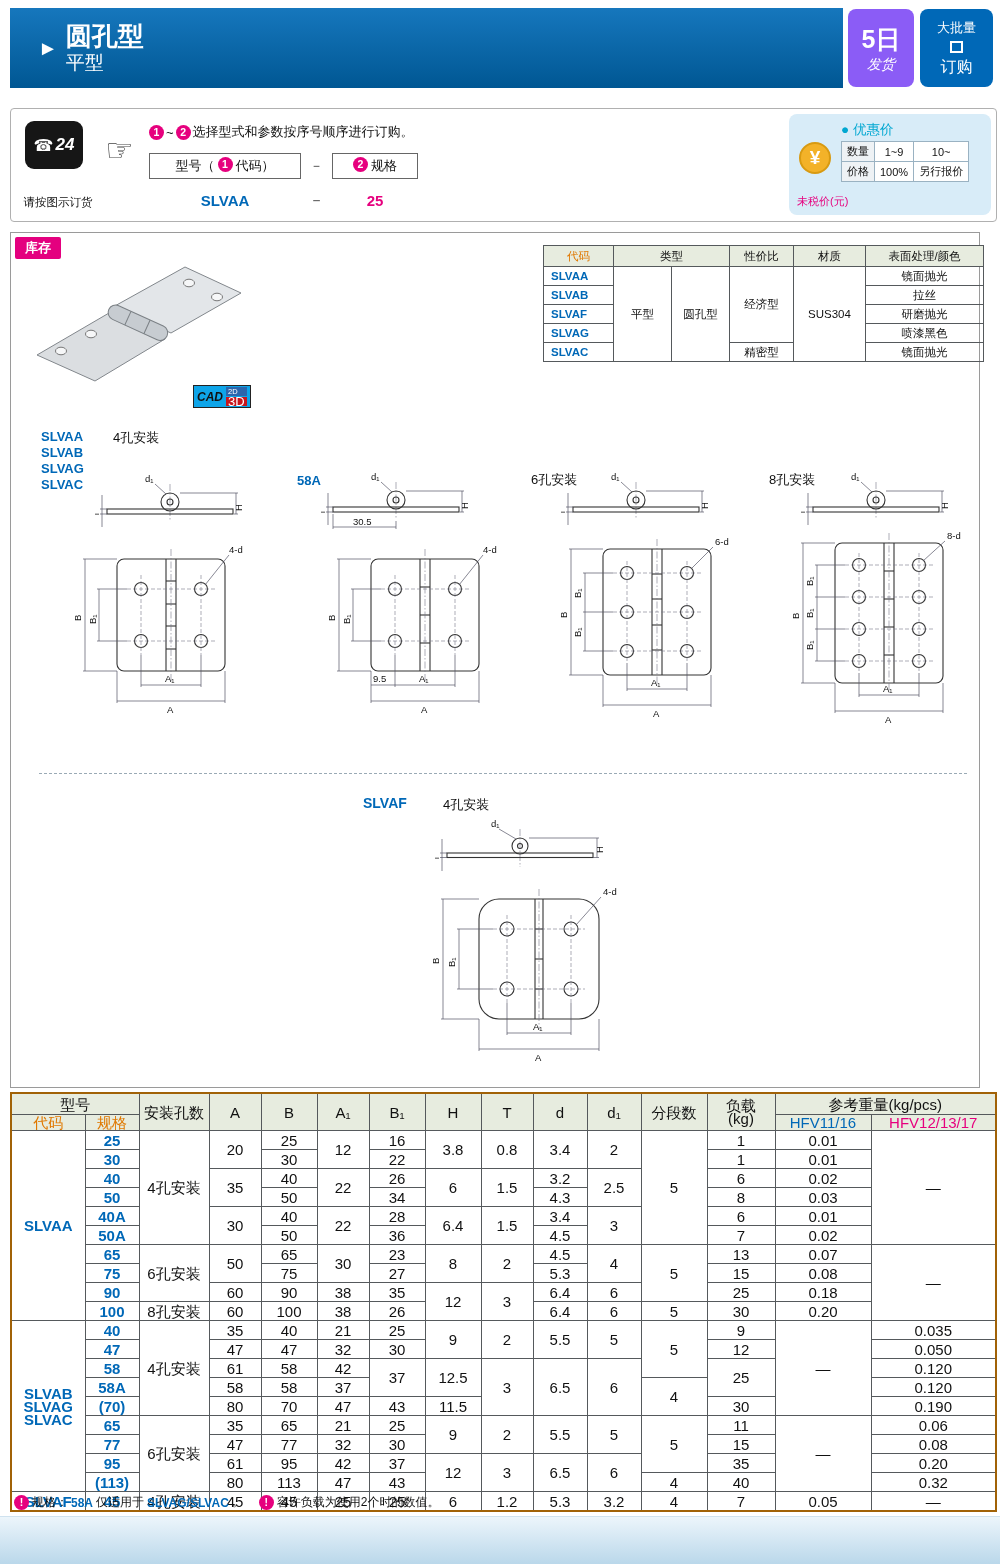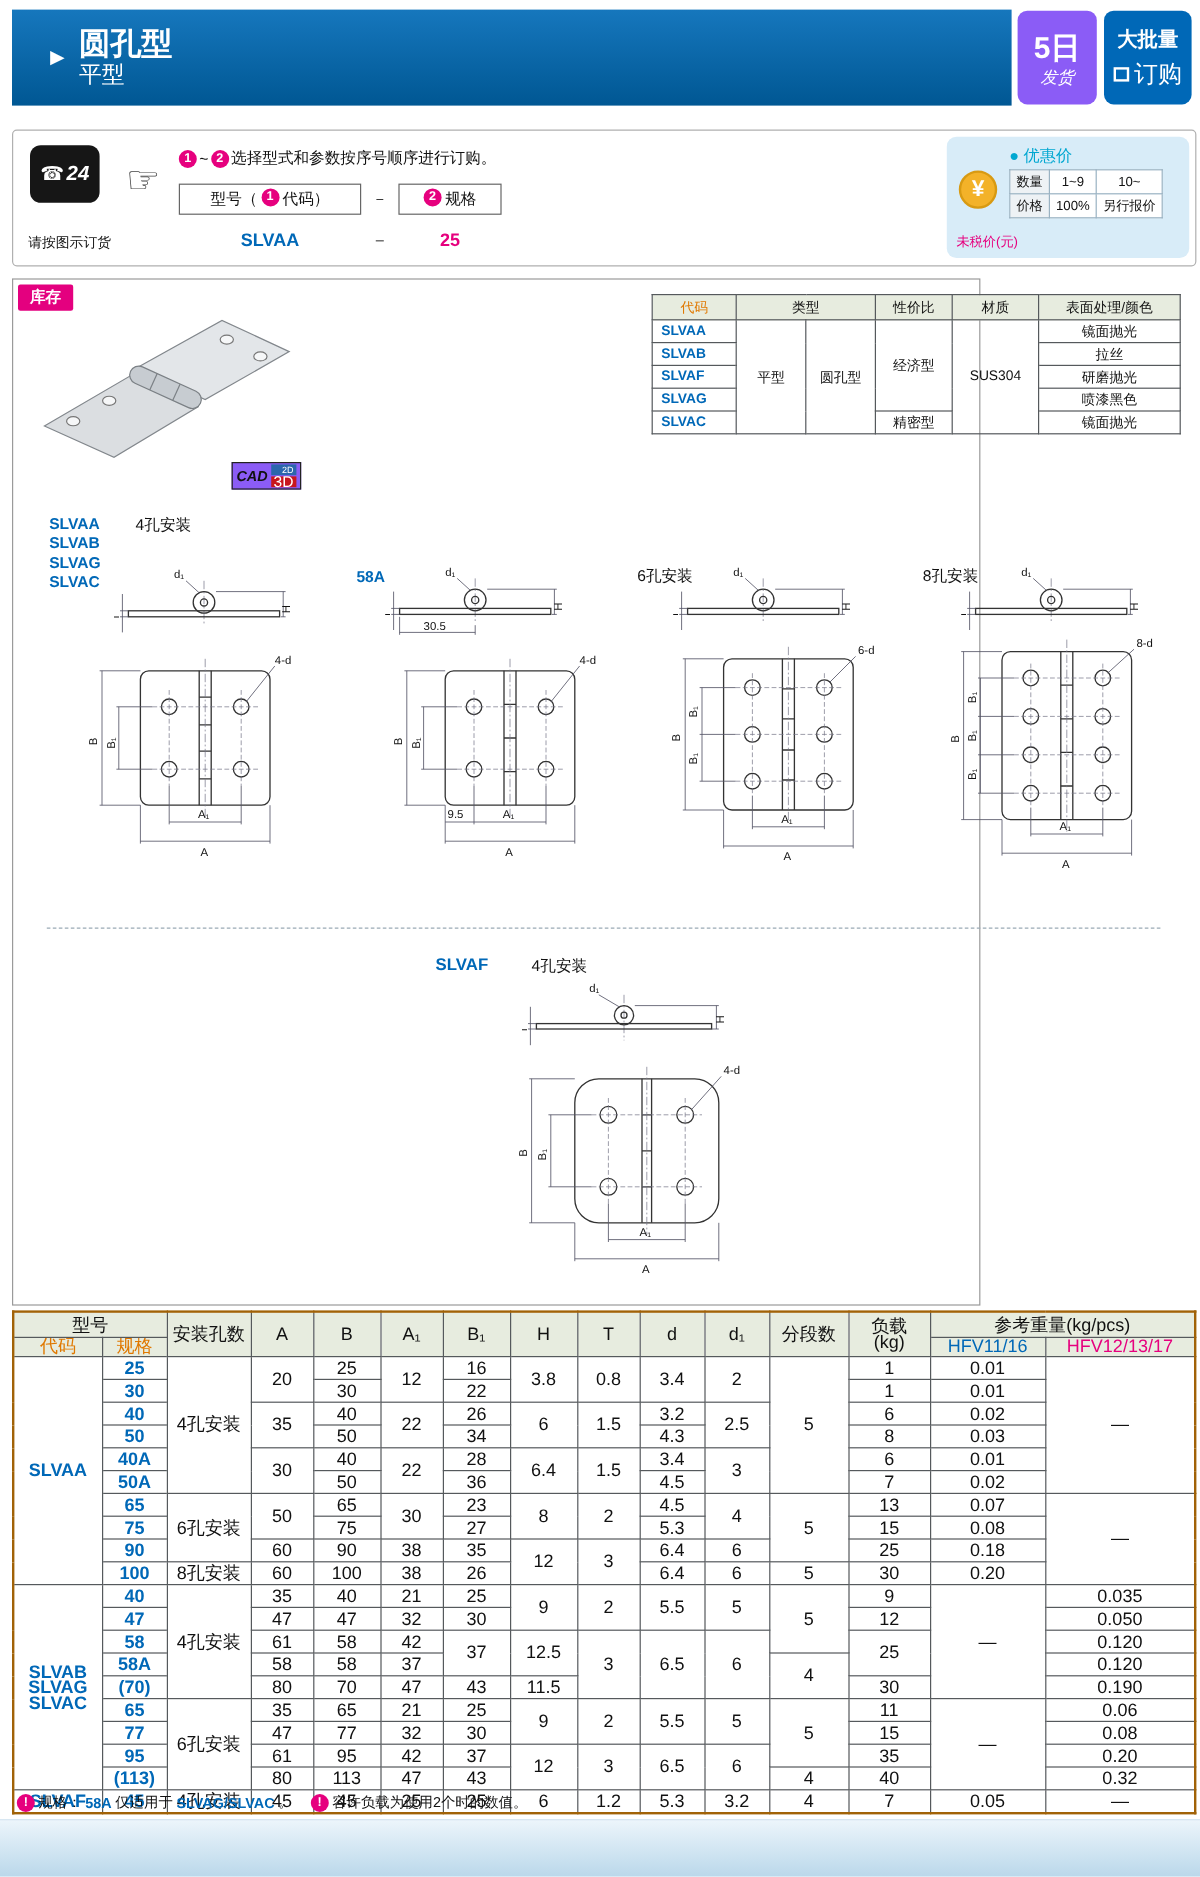--- a/index.html
+++ b/index.html
@@ -15,22 +15,22 @@
   .title-arrow{font-size:20px;margin:0 8px 0 12px;}
   .type-block{display:flex;flex-direction:column;line-height:1.15;}
   .type-main{font-size:26px;font-weight:bold;}
   .type-sub{font-size:19px;}
   .ship-badge{position:absolute;left:848px;top:9px;width:66px;height:78px;background:#8b5cf6;
     border-radius:8px;color:#fff;display:flex;flex-direction:column;align-items:center;justify-content:center;}
   .ship-days{font-size:25px;font-weight:bold;}
   .ship-label{font-size:14px;font-style:italic;}
   .bulk-badge{position:absolute;left:920px;top:9px;width:73px;height:78px;background:#0068b7;
     border-radius:8px;color:#fff;display:flex;flex-direction:column;align-items:center;justify-content:center;gap:4px;}
-  .bulk-label{font-size:17px;font-weight:bold;}
-  .order-label{font-size:20px;display:flex;align-items:center;gap:4px;}
+  .bulk-label{font-size:13px;font-weight:normal;}
+  .order-label{font-size:16px;display:flex;align-items:center;gap:4px;flex-direction:column;}
   .cart-icon{width:9px;height:8px;border:2px solid #fff;display:inline-block;}
 
   
   .order-panel{position:absolute;left:10px;top:108px;width:985px;height:112px;border:1px solid #b0b0b0;border-radius:4px;background:#fff;}
   .phone-24h{position:absolute;left:14px;top:12px;width:58px;height:48px;background:#161616;border-radius:9px;
     color:#fff;display:flex;align-items:center;justify-content:center;font-size:16px;gap:2px;}
   .phone-24{font-weight:bold;font-style:italic;font-size:17px;}
   .phone-caption{position:absolute;left:2px;top:86px;width:90px;font-size:11.5px;text-align:center;}
   .hand-icon{position:absolute;left:94px;top:22px;font-size:32px;color:#444;}
   .instruction-line{position:absolute;left:138px;top:14px;font-size:13px;display:flex;align-items:center;gap:2px;}
@@ -50,24 +50,24 @@
   .price-panel{position:absolute;left:778px;top:5px;width:202px;height:101px;background:#d8ecf8;border-radius:8px;}
   .coin-icon{position:absolute;left:10px;top:28px;width:32px;height:32px;border-radius:50%;background:#f3b229;
     border:2px solid #d89a12;color:#fff;font-size:19px;font-weight:bold;display:flex;align-items:center;justify-content:center;box-sizing:border-box;}
   .price-label-row{position:absolute;left:52px;top:7px;font-size:13.5px;font-weight:normal;color:#00a7d1;}
   .price-table{position:absolute;left:52px;top:27px;border-collapse:collapse;font-size:11px;background:#fff;}
   .price-table td{border:1px solid #9ab2c2;padding:1px 5px;text-align:center;height:17px;}
   .price-table td.lab{background:#eef2f5;}
   .tax-note{position:absolute;left:8px;top:80px;font-size:11px;color:#e6007e;}
 
   
-  .main-panel{position:absolute;left:10px;top:232px;width:807px;height:856px;border:1px solid #9a9a9a;box-sizing:border-box;}
+  .main-panel{position:absolute;left:10px;top:232px;width:970px;height:856px;border:1px solid #9a9a9a;box-sizing:border-box;}
   .stock-badge{position:absolute;left:4px;top:4px;background:#e4007f;color:#fff;font-size:13px;font-weight:bold;padding:2px 10px;border-radius:2px;}
   .product-svg{position:absolute;left:6px;top:24px;}
-  .cad-badge{position:absolute;left:182px;top:152px;display:flex;align-items:center;border:1.5px solid #222;background:#8b5cf6;padding:1px 3px;gap:3px;text-align:right;}
+  .cad-badge{position:absolute;left:182px;top:152px;display:flex;align-items:center;border:1.5px solid #222;background:#0ea5e9;padding:1px 3px;gap:3px;}
   .cad-text{font-weight:bold;font-size:12px;font-style:italic;}
   .cad-col{display:flex;flex-direction:column;gap:1px;}
   .cad-2d{background:#2b66ad;color:#fff;font-size:7.5px;padding:0 2px;line-height:9px;}
   .cad-3d{background:#c8161d;color:#fff;font-size:13px;padding:0 2px;line-height:9px;}
 
   .variant-table{position:absolute;left:532px;top:12px;border-collapse:collapse;table-layout:fixed;width:440px;font-size:11.5px;border:1.5px solid #444;}
   .variant-table th,.variant-table td{border:1px solid #55595c;text-align:center;padding:0 2px;height:18px;font-weight:normal;}
   .variant-table th{background:#e7ecdf;height:20px;}
   .cl{color:#0068b7;font-weight:bold !important;text-align:left !important;padding-left:7px !important;}
 

